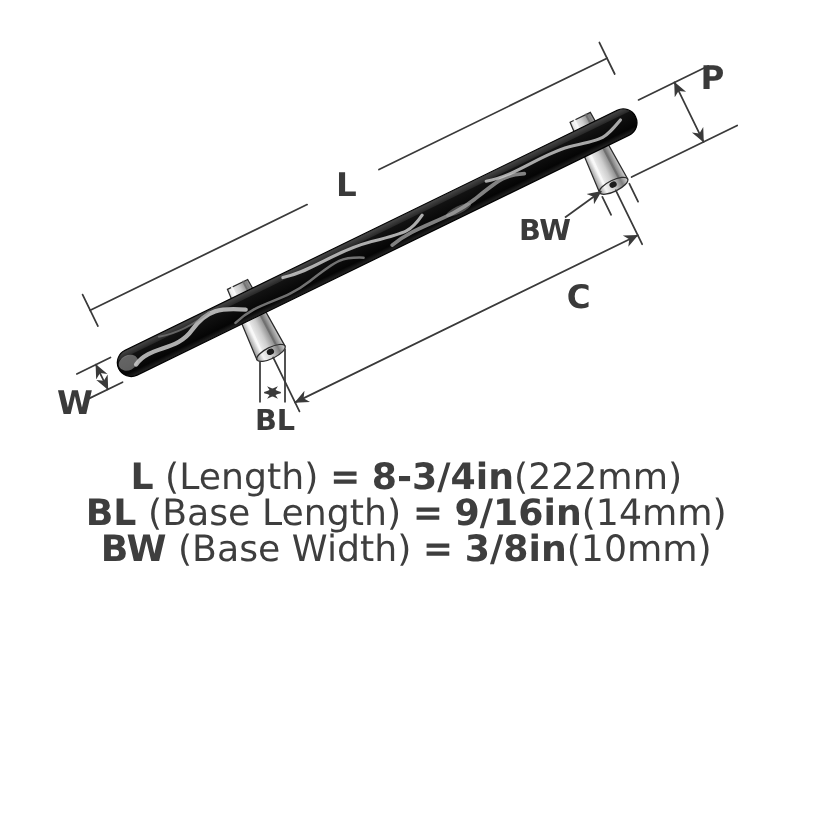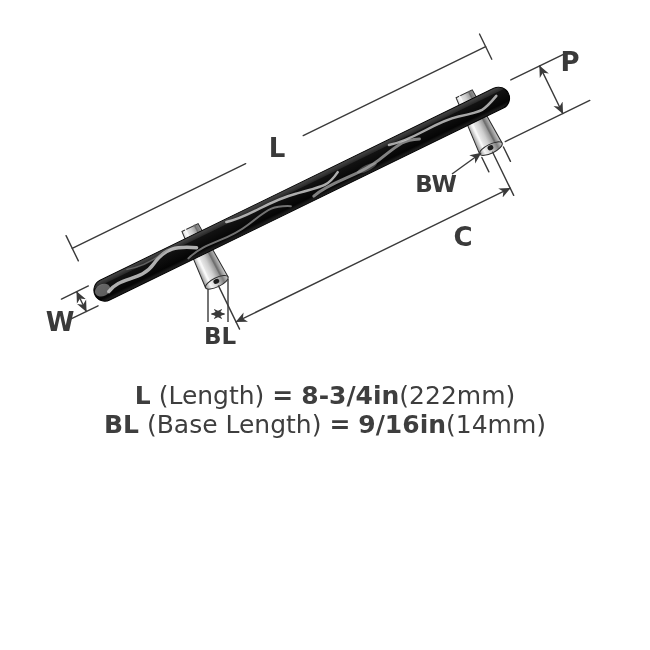--- a/index.html
+++ b/index.html
@@ -11,24 +11,24 @@
   .canvas{width:650px;height:650px;position:relative;}
   svg{display:block;}
   .dim-label{
     font-family:"DejaVu Sans", sans-serif;
     font-weight:bold;
     fill:#3a3a3a;
   }
   .dim-label.big{font-size:26px;}
   .dim-label.small{font-size:23px;}
   .specs{
-    margin-top:26px;
+    margin-top:12px;
     text-align:center;
     color:#3e3e3e;
-    font-size:25px;
+    font-size:29px;
     line-height:29px;
   }
   .spec-line{white-space:nowrap;}
   .b{font-weight:bold;}
   .r{font-weight:normal;}
 </style>
 </head>
 <body>
 
 <div class="canvas">
@@ -141,14 +141,20 @@
       <span class="r">(Length)</span>
       <span class="b">=</span>
       <span class="b">8-3/4in</span><span class="r">(222mm)</span>
     </div>
     <div class="spec-line">
       <span class="b">BL</span>
       <span class="r">(Base Length)</span>
       <span class="b">=</span>
       <span class="b">9/16in</span><span class="r">(14mm)</span>
     </div>
+    <div class="spec-line">
+      <span class="b">BW</span>
+      <span class="r">(Base Width)</span>
+      <span class="b">=</span>
+      <span class="b">3/8in</span><span class="r">(10mm)</span>
+    </div>
   </div>
 </div>
 
 </body></html>

